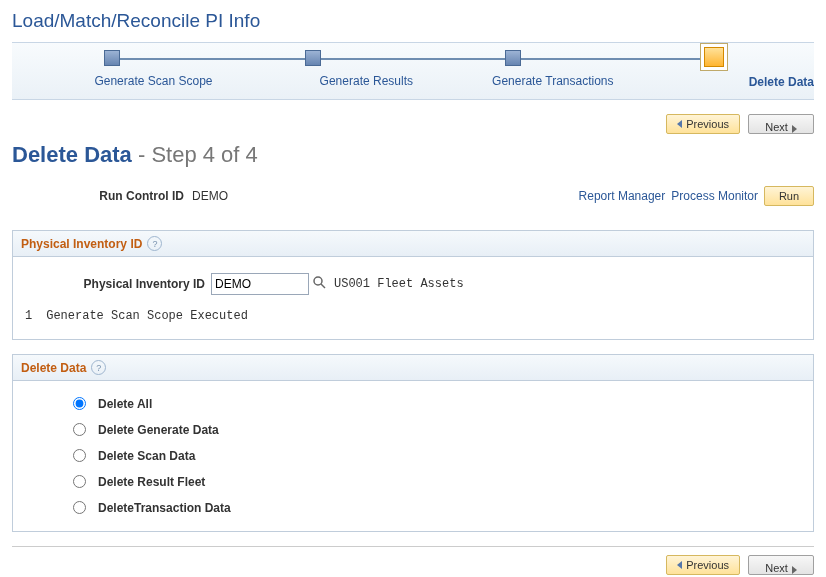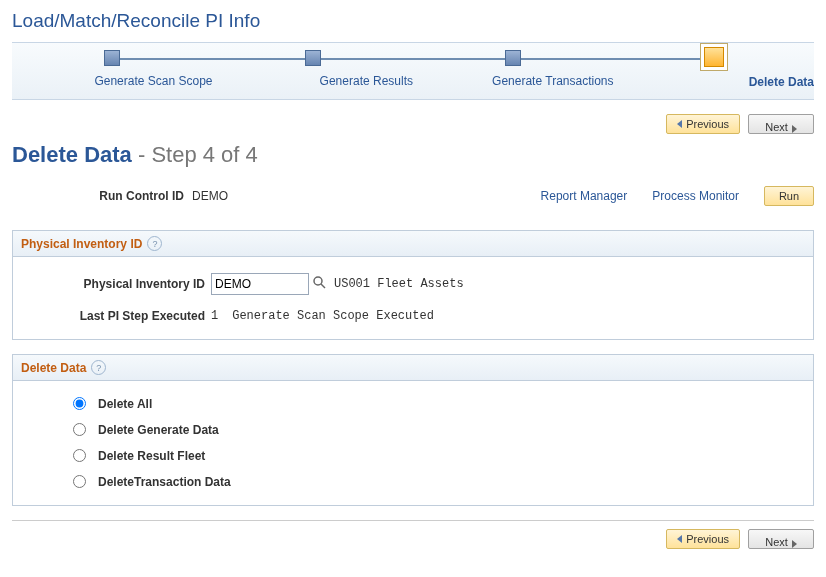--- a/index.html
+++ b/index.html
@@ -125,21 +125,21 @@
     padding-right: 8px;
   }
   .control-row .val {
     color: #333;
     flex: 0 0 auto;
   }
   .control-row .links {
     margin-left: auto;
     display: flex;
     align-items: center;
-    gap: 25px;
+    gap: 6px;
   }
   .link {
     color: #2b5797;
     cursor: pointer;
   }
   .group {
     border: 1px solid #c0cddb;
     margin: 0 0 14px 0;
   }
   .group-header {
@@ -271,21 +271,20 @@
       <input type="text" class="text-input" value="DEMO" style="">
       <span class="lookup-icon">
         <svg width="13" height="13" viewBox="0 0 13 13">
             <circle cx="5" cy="5" r="4" fill="none" stroke="#666" stroke-width="1.5"></circle>
             <line x1="8" y1="8" x2="12" y2="12" stroke="#666" stroke-width="1.5"></line>
           </svg>
       </span>
       <span class="static-val">US001 Fleet Assets</span>
     </div>
     <div class="field-row" style="margin-bottom:0">
-      <span class="flbl">Last PI Step Executed</span>
       <span class="static-val" style="margin-right:14px">1</span>
       <span class="static-val">Generate Scan Scope Executed</span>
     </div>
   </div>
 </div>
 
 <div class="group">
   <div class="group-header">
     <span>Delete Data</span>
     <span class="help-icon">?</span>
@@ -294,20 +293,24 @@
     <div class="radio-list">
       <div class="radio-item">
         <input type="radio" name="delopt" id="r0" checked="" style="">
         <label for="r0">Delete All</label>
       </div>
       <div class="radio-item">
         <input type="radio" name="delopt" id="r1" style="">
         <label for="r1">Delete Generate Data</label>
       </div>
       <div class="radio-item">
+        <input type="radio" name="delopt" id="r2" style="">
+        <label for="r2">Delete Scan Data</label>
+      </div>
+      <div class="radio-item">
         <input type="radio" name="delopt" id="r3" style="">
         <label for="r3">Delete Result Fleet</label>
       </div>
       <div class="radio-item">
         <input type="radio" name="delopt" id="r4" style="">
         <label for="r4">DeleteTransaction Data</label>
       </div>
     </div>
   </div>
 </div>

